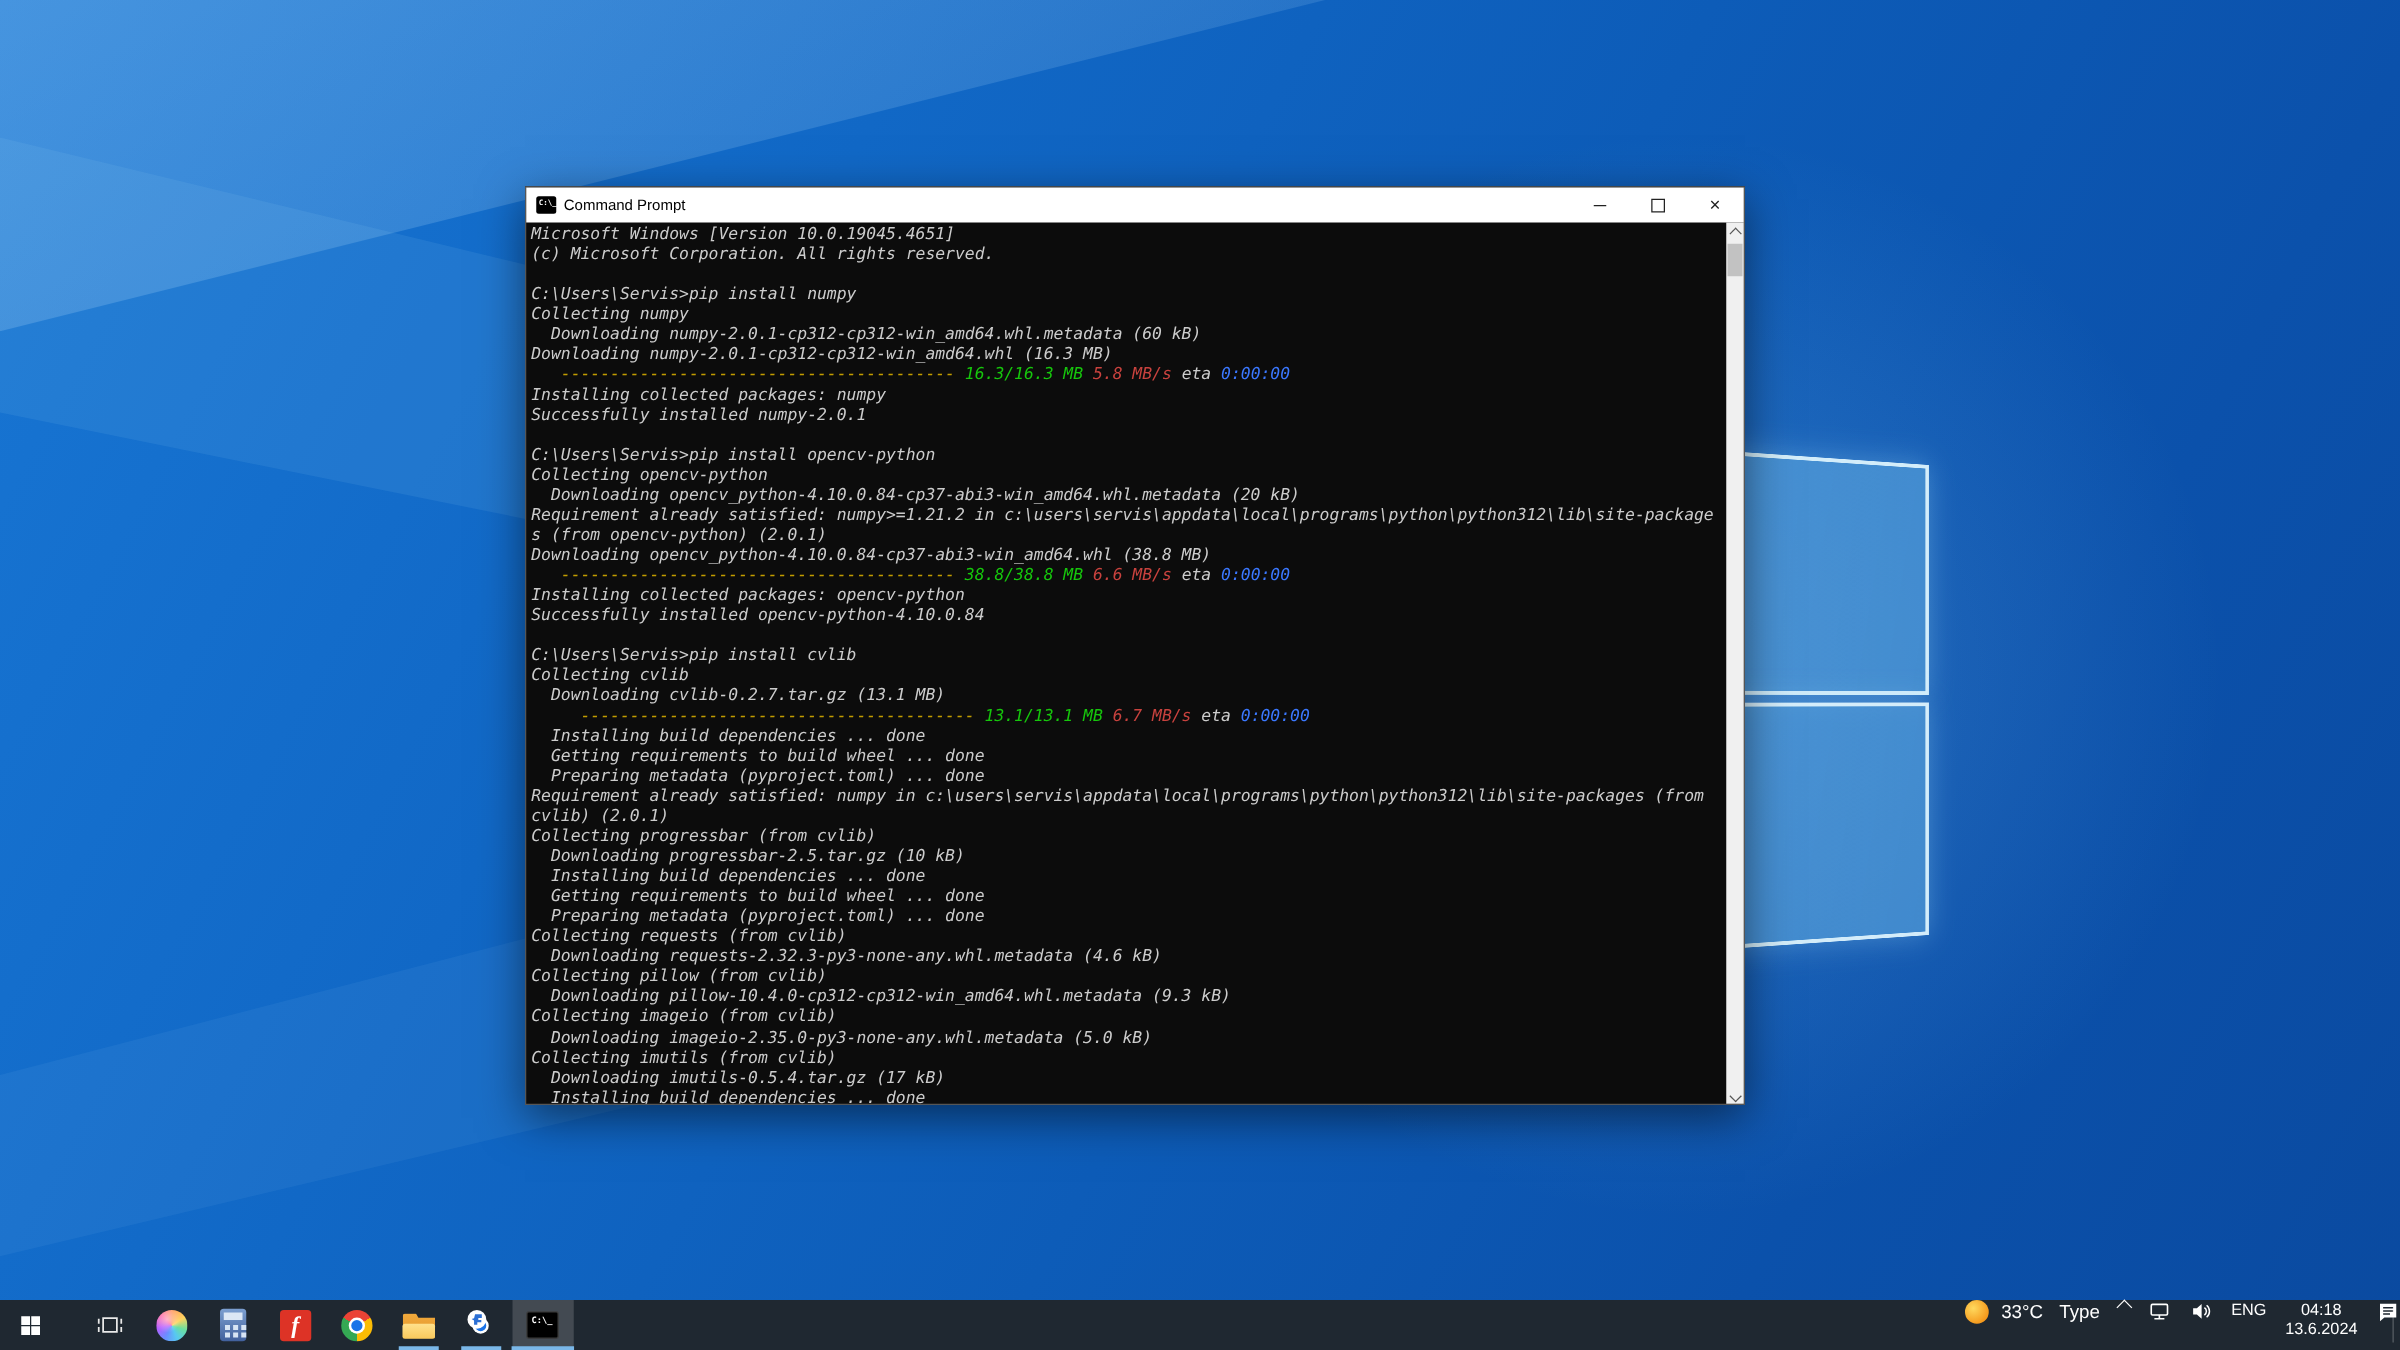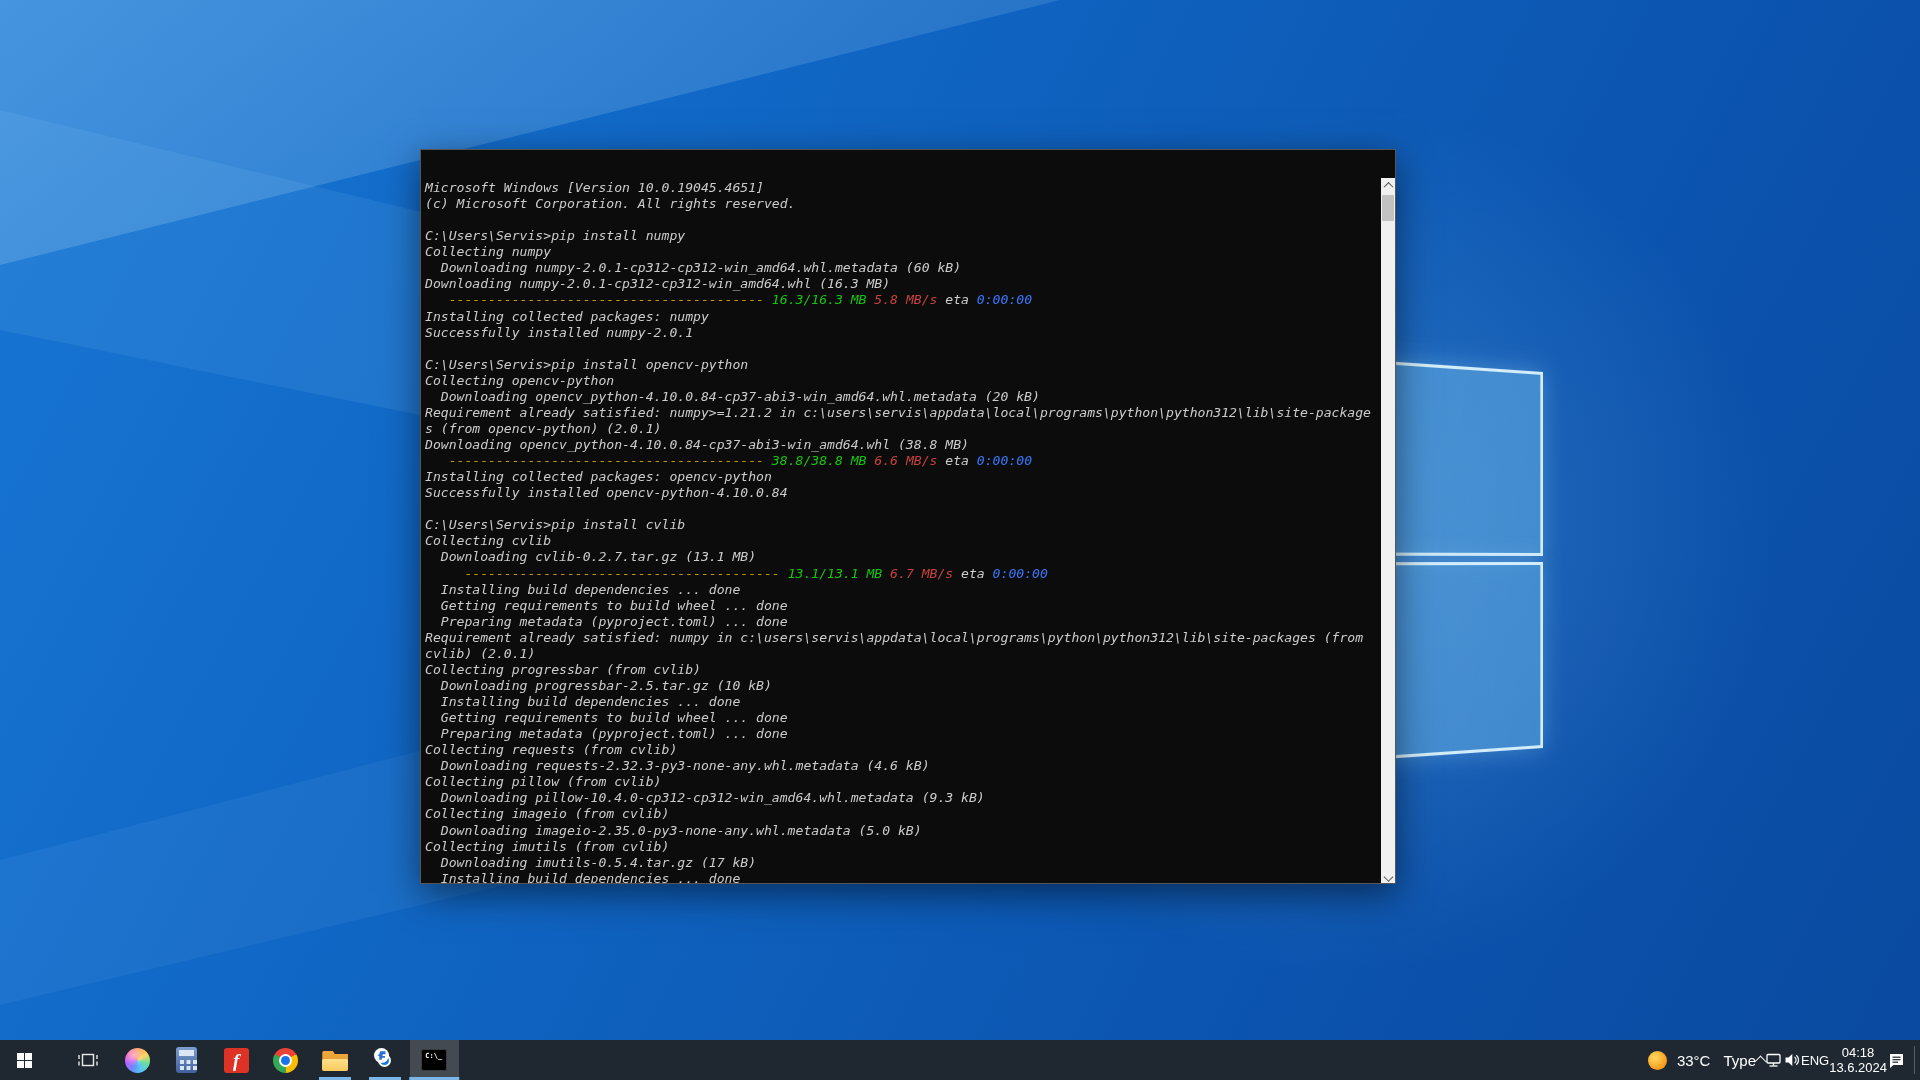--- a/index.html
+++ b/index.html
@@ -89,21 +89,21 @@
   .folder::after{content:"";position:absolute;left:0;right:0;bottom:0;height:12px;border-radius:2px;
     background:linear-gradient(#ffe18c,#f9c95c);}
   .dino-wrap{position:relative;}
   .dino-badge{position:absolute;right:-4px;bottom:-3px;width:15px;height:15px;background:#fff;border-radius:50%;
     display:flex;align-items:center;justify-content:center;}
   .dino{width:10px;height:10px;background:#2b6fd4;
     clip-path:polygon(38% 8%,92% 8%,92% 38%,64% 38%,64% 55%,88% 55%,88% 72%,56% 72%,56% 92%,30% 92%,30% 58%,10% 46%,30% 40%);}
   .cmd-task-icon{width:26px;height:22px;background:#000;border-radius:2px;border:1px solid #3c3c3c;
     color:#fff;font:bold 7px/9px "DejaVu Sans Mono",monospace;padding:2px 0 0 3px;box-sizing:border-box;}
   
-  .tray{margin-left:auto;display:flex;align-items:center;padding-right:14px;}
+  .tray{margin-left:auto;display:flex;align-items:flex-start;gap:15px;}
   .weather{display:flex;align-items:center;gap:10px;color:#fff;font-size:15px;}
   .sun{width:19px;height:19px;border-radius:50%;
     background:radial-gradient(circle at 35% 35%,#ffd95e,#f59b1e 70%,#ef8a10);}
   .weather .cond{margin-left:3px;}
   .tray-chev{width:8px;height:8px;border-top:1.7px solid #fff;border-right:1.7px solid #fff;
     transform:rotate(-45deg) translate(-1px,1px);display:block;}
   .lang{color:#fff;font-size:13px;}
   .clock{color:#fff;font-size:13px;line-height:15px;text-align:center;}
   .showdesk{position:absolute;right:0;top:6px;bottom:6px;width:5px;border-left:1px solid rgba(255,255,255,.25);}
   .ticon{display:block;}
@@ -116,20 +116,35 @@
   <div class="beam beam-b"></div>
   <div class="beam beam-c"></div>
   <div class="glow"></div>
   <div class="winlogo-bg">
     <div class="pane pane-top"></div>
     <div class="pane pane-bottom"></div>
   </div>
 </div>
 
 <div class="cmd-window">
+  <div class="titlebar">
+    <span class="titlebar-icon">C:\_</span>
+    <span class="title-text">Command Prompt</span>
+    <span class="win-controls">
+      <span class="win-btn">
+          <span class="glyph-min"></span>
+        </span>
+      <span class="win-btn">
+          <span class="glyph-max"></span>
+        </span>
+      <span class="win-btn">
+          <span class="glyph-close">×</span>
+        </span>
+    </span>
+  </div>
   <div class="console"><div class="tline"><span style="color: rgb(204, 204, 204);">Microsoft Windows [Version 10.0.19045.4651]</span></div><div class="tline"><span style="color: rgb(204, 204, 204);">(c) Microsoft Corporation. All rights reserved.</span></div><div class="tline"><span style="color: rgb(204, 204, 204);"> </span></div><div class="tline"><span style="color: rgb(204, 204, 204);">C:\Users\Servis&gt;pip install numpy</span></div><div class="tline"><span style="color: rgb(204, 204, 204);">Collecting numpy</span></div><div class="tline"><span style="color: rgb(204, 204, 204);">  Downloading numpy-2.0.1-cp312-cp312-win_amd64.whl.metadata (60 kB)</span></div><div class="tline"><span style="color: rgb(204, 204, 204);">Downloading numpy-2.0.1-cp312-cp312-win_amd64.whl (16.3 MB)</span></div><div class="tline"><span style="color: rgb(193, 156, 0);">   ----------------------------------------</span><span style="color: rgb(22, 198, 12);"> 16.3/16.3 MB</span><span style="color: rgb(200, 66, 62);"> 5.8 MB/s</span><span style="color: rgb(204, 204, 204);"> eta</span><span style="color: rgb(59, 120, 255);"> 0:00:00</span></div><div class="tline"><span style="color: rgb(204, 204, 204);">Installing collected packages: numpy</span></div><div class="tline"><span style="color: rgb(204, 204, 204);">Successfully installed numpy-2.0.1</span></div><div class="tline"><span style="color: rgb(204, 204, 204);"> </span></div><div class="tline"><span style="color: rgb(204, 204, 204);">C:\Users\Servis&gt;pip install opencv-python</span></div><div class="tline"><span style="color: rgb(204, 204, 204);">Collecting opencv-python</span></div><div class="tline"><span style="color: rgb(204, 204, 204);">  Downloading opencv_python-4.10.0.84-cp37-abi3-win_amd64.whl.metadata (20 kB)</span></div><div class="tline"><span style="color: rgb(204, 204, 204);">Requirement already satisfied: numpy&gt;=1.21.2 in c:\users\servis\appdata\local\programs\python\python312\lib\site-package</span></div><div class="tline"><span style="color: rgb(204, 204, 204);">s (from opencv-python) (2.0.1)</span></div><div class="tline"><span style="color: rgb(204, 204, 204);">Downloading opencv_python-4.10.0.84-cp37-abi3-win_amd64.whl (38.8 MB)</span></div><div class="tline"><span style="color: rgb(193, 156, 0);">   ----------------------------------------</span><span style="color: rgb(22, 198, 12);"> 38.8/38.8 MB</span><span style="color: rgb(200, 66, 62);"> 6.6 MB/s</span><span style="color: rgb(204, 204, 204);"> eta</span><span style="color: rgb(59, 120, 255);"> 0:00:00</span></div><div class="tline"><span style="color: rgb(204, 204, 204);">Installing collected packages: opencv-python</span></div><div class="tline"><span style="color: rgb(204, 204, 204);">Successfully installed opencv-python-4.10.0.84</span></div><div class="tline"><span style="color: rgb(204, 204, 204);"> </span></div><div class="tline"><span style="color: rgb(204, 204, 204);">C:\Users\Servis&gt;pip install cvlib</span></div><div class="tline"><span style="color: rgb(204, 204, 204);">Collecting cvlib</span></div><div class="tline"><span style="color: rgb(204, 204, 204);">  Downloading cvlib-0.2.7.tar.gz (13.1 MB)</span></div><div class="tline"><span style="color: rgb(193, 156, 0);">     ----------------------------------------</span><span style="color: rgb(22, 198, 12);"> 13.1/13.1 MB</span><span style="color: rgb(200, 66, 62);"> 6.7 MB/s</span><span style="color: rgb(204, 204, 204);"> eta</span><span style="color: rgb(59, 120, 255);"> 0:00:00</span></div><div class="tline"><span style="color: rgb(204, 204, 204);">  Installing build dependencies ... done</span></div><div class="tline"><span style="color: rgb(204, 204, 204);">  Getting requirements to build wheel ... done</span></div><div class="tline"><span style="color: rgb(204, 204, 204);">  Preparing metadata (pyproject.toml) ... done</span></div><div class="tline"><span style="color: rgb(204, 204, 204);">Requirement already satisfied: numpy in c:\users\servis\appdata\local\programs\python\python312\lib\site-packages (from</span></div><div class="tline"><span style="color: rgb(204, 204, 204);">cvlib) (2.0.1)</span></div><div class="tline"><span style="color: rgb(204, 204, 204);">Collecting progressbar (from cvlib)</span></div><div class="tline"><span style="color: rgb(204, 204, 204);">  Downloading progressbar-2.5.tar.gz (10 kB)</span></div><div class="tline"><span style="color: rgb(204, 204, 204);">  Installing build dependencies ... done</span></div><div class="tline"><span style="color: rgb(204, 204, 204);">  Getting requirements to build wheel ... done</span></div><div class="tline"><span style="color: rgb(204, 204, 204);">  Preparing metadata (pyproject.toml) ... done</span></div><div class="tline"><span style="color: rgb(204, 204, 204);">Collecting requests (from cvlib)</span></div><div class="tline"><span style="color: rgb(204, 204, 204);">  Downloading requests-2.32.3-py3-none-any.whl.metadata (4.6 kB)</span></div><div class="tline"><span style="color: rgb(204, 204, 204);">Collecting pillow (from cvlib)</span></div><div class="tline"><span style="color: rgb(204, 204, 204);">  Downloading pillow-10.4.0-cp312-cp312-win_amd64.whl.metadata (9.3 kB)</span></div><div class="tline"><span style="color: rgb(204, 204, 204);">Collecting imageio (from cvlib)</span></div><div class="tline"><span style="color: rgb(204, 204, 204);">  Downloading imageio-2.35.0-py3-none-any.whl.metadata (5.0 kB)</span></div><div class="tline"><span style="color: rgb(204, 204, 204);">Collecting imutils (from cvlib)</span></div><div class="tline"><span style="color: rgb(204, 204, 204);">  Downloading imutils-0.5.4.tar.gz (17 kB)</span></div><div class="tline"><span style="color: rgb(204, 204, 204);">  Installing build dependencies ... done</span></div></div>
   <div class="scrollbar">
     <span class="sb-btn sb-up">
         <span class="chev chev-up"></span>
       </span>
     <span class="sb-thumb"></span>
     <span class="sb-btn sb-down">
         <span class="chev chev-down"></span>
       </span>
   </div>

